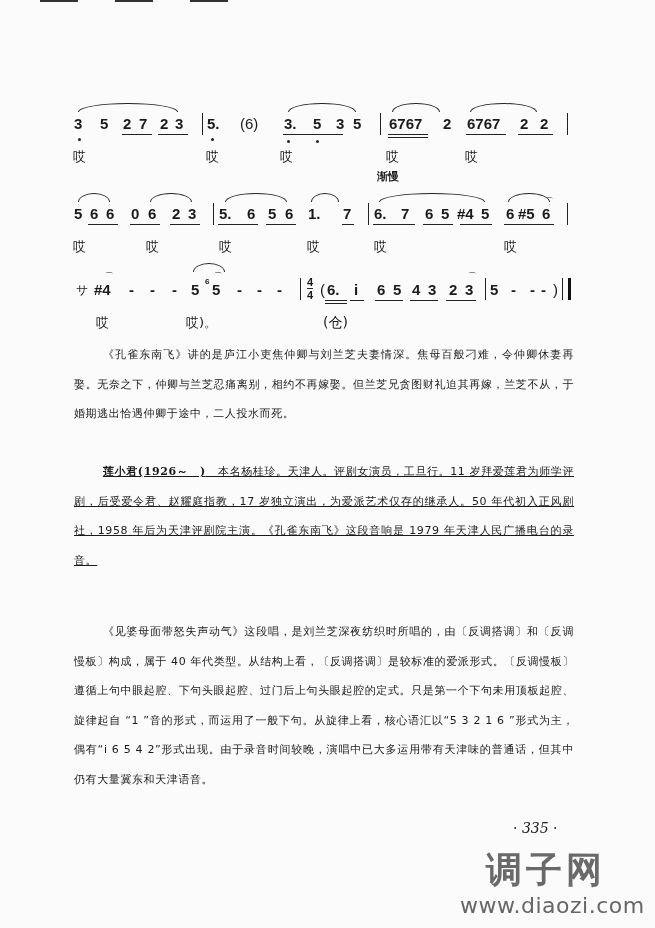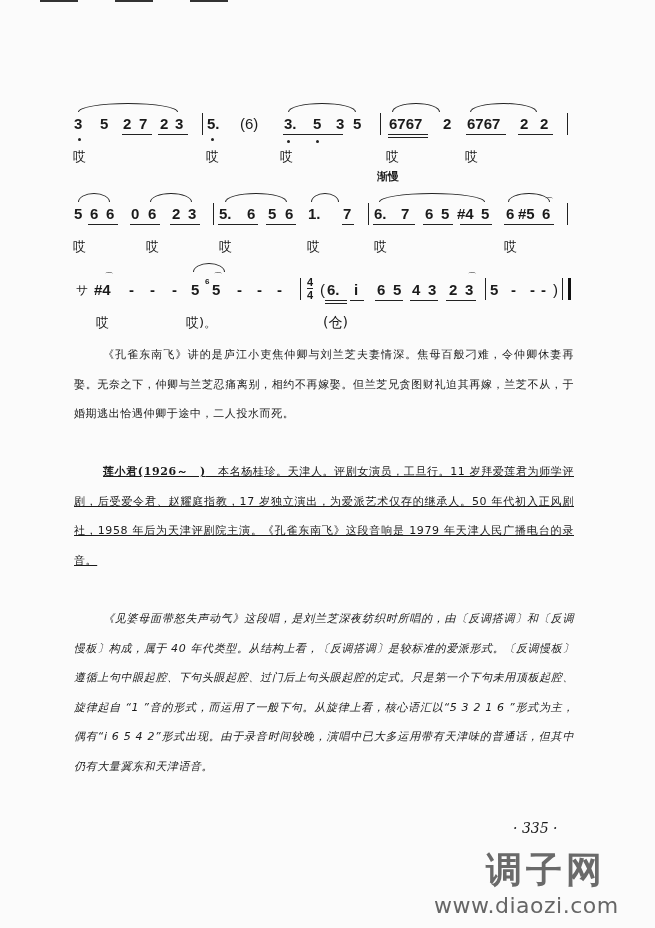--- a/index.html
+++ b/index.html
@@ -37,21 +37,21 @@
   .page-num {
     position: absolute; left: 513px; top: 820px;
     font-family: "DejaVu Serif", serif; font-style: italic; font-size: 14px;
   }
   .wm-title {
     position: absolute; left: 486px; top: 846px;
     font-family: "DejaVu Sans", sans-serif; font-weight: bold; font-size: 36px;
     color: #6a6a6a; letter-spacing: 4px;
   }
   .wm-url {
-    position: absolute; left: 434px; top: 893px;
+    position: absolute; left: 460px; top: 893px;
     font-family: "DejaVu Sans", sans-serif; font-size: 22px; color: #666; letter-spacing: 0.5px;
   }
   .timesig { position: absolute; font-family: Liberation Sans, sans-serif; font-weight: bold; font-size: 11px; line-height: 10px; text-align: center; }
   .timesig .bar { display:block; height:1px; background:#222; margin:1px 0; }
 </style>
 </head>
 <body>
 
 <div class="topline" style="left:40px;width:38px;"></div>
 <div class="topline" style="left:115px;width:38px;"></div>
@@ -209,17 +209,17 @@
   <span class="lyric" style="left:186px;top:314px;">哎)。</span>
   <span class="lyric" style="left:323px;top:314px;font-size:14px;">(仓)</span>
 </div>
 
 <p class="para" style="top:340px;">《孔雀东南飞》讲的是庐江小吏焦仲卿与刘兰芝夫妻情深。焦母百般刁难，令仲卿休妻再娶。无奈之下，仲卿与兰芝忍痛离别，相约不再嫁娶。但兰芝兄贪图财礼迫其再嫁，兰芝不从，于婚期逃出恰遇仲卿于途中，二人投水而死。</p>
 
 <p class="para" style="top:457px;text-decoration:underline;">
   <b>莲小君(1926～　)</b>&nbsp;&nbsp;&nbsp;<span>本名杨桂珍。天津人。评剧女演员，工旦行。11 岁拜爱莲君为师学评剧，后受爱令君、赵耀庭指教，17 岁独立演出，为爱派艺术仅存的继承人。50 年代初入正风剧社，1958 年后为天津评剧院主演。《孔雀东南飞》这段音响是 1979 年天津人民广播电台的录音。</span>
 </p>
 
-<p class="para" style="top:604px;font-style:italic;">《见婆母面带怒失声动气》这段唱，是刘兰芝深夜纺织时所唱的，由〔反调搭调〕和〔反调慢板〕构成，属于 40 年代类型。从结构上看，〔反调搭调〕是较标准的爱派形式。〔反调慢板〕遵循上句中眼起腔、下句头眼起腔、过门后上句头眼起腔的定式。只是第一个下句未用顶板起腔、旋律起自 “1 ”音的形式，而运用了一般下句。从旋律上看，核心语汇以“5 3 2 1 6 ”形式为主，偶有“i 6 5 4 2”形式出现。由于录音时间较晚，演唱中已大多运用带有天津味的普通话，但其中仍有大量冀东和天津语音。</p>
+<p class="para" style="top:617px;">《见婆母面带怒失声动气》这段唱，是刘兰芝深夜纺织时所唱的，由〔反调搭调〕和〔反调慢板〕构成，属于 40 年代类型。从结构上看，〔反调搭调〕是较标准的爱派形式。〔反调慢板〕遵循上句中眼起腔、下句头眼起腔、过门后上句头眼起腔的定式。只是第一个下句未用顶板起腔、旋律起自 “1 ”音的形式，而运用了一般下句。从旋律上看，核心语汇以“5 3 2 1 6 ”形式为主，偶有“i 6 5 4 2”形式出现。由于录音时间较晚，演唱中已大多运用带有天津味的普通话，但其中仍有大量冀东和天津语音。</p>
 
 <div class="page-num">· 335 ·</div>
 <div class="wm-title">调子网</div>
 <div class="wm-url">www.diaozi.com</div>
 
 </body></html>

